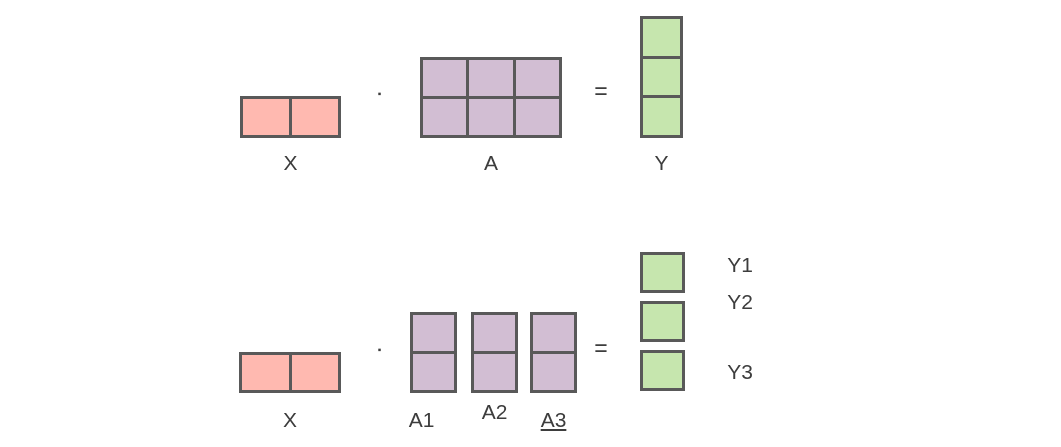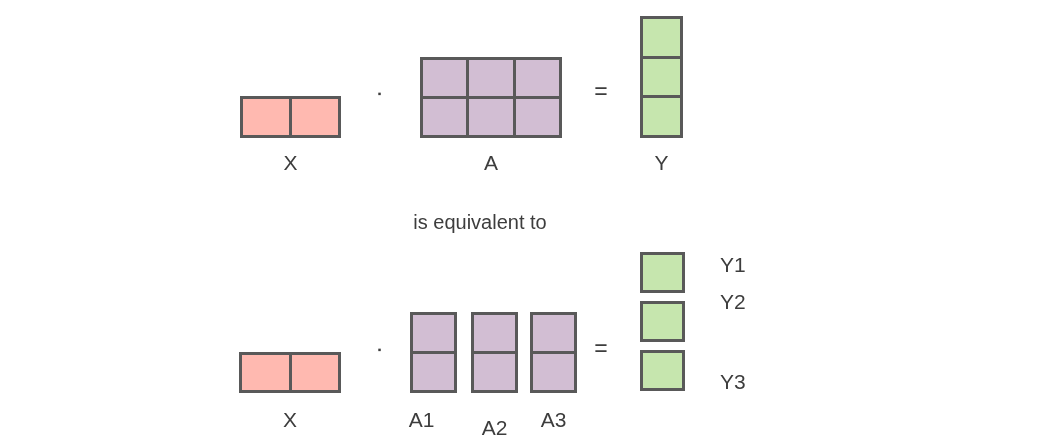--- a/index.html
+++ b/index.html
@@ -50,21 +50,21 @@
     position: absolute;
     font-size: 20px;
     line-height: 23px;
     text-align: center;
     color: var(--text, #3d3d3d);
   }
   .ylabel {
     position: absolute;
     font-size: 21px;
     line-height: 23px;
-    text-align: left;
+    text-align: center;
     color: var(--text, #3d3d3d);
   }
 
   
   .m-top-x  { left: 240px; top: 96px;  width: 101px; height: 42px; }
   .op-top-mul { left: 368px; top: 82px; width: 23px; height: 23px; }
   .m-top-a  { left: 420px; top: 57px;  width: 142px; height: 81px; }
   .op-top-eq  { left: 589px; top: 80px; width: 24px; height: 23px; }
   .m-top-y  { left: 640px; top: 16px;  width: 43px;  height: 122px; }
   .lbl-top-x { left: 240px; top: 151px; width: 101px; }
@@ -79,25 +79,25 @@
   .op-bot-mul { left: 368px; top: 338px; width: 23px; height: 23px; }
   .m-bot-a1 { left: 410px; top: 312px; width: 47px; height: 81px; }
   .m-bot-a2 { left: 471px; top: 312px; width: 47px; height: 81px; }
   .m-bot-a3 { left: 530px; top: 312px; width: 47px; height: 81px; }
   .op-bot-eq  { left: 589px; top: 337px; width: 24px; height: 23px; }
   .m-bot-y1 { left: 640px; top: 252px; width: 45px; height: 41px; }
   .m-bot-y2 { left: 640px; top: 301px; width: 45px; height: 41px; }
   .m-bot-y3 { left: 640px; top: 350px; width: 45px; height: 41px; }
   .lbl-bot-x  { left: 239px; top: 408px; width: 102px; }
   .lbl-bot-a1 { left: 398px; top: 408px; width: 47px; }
-  .lbl-bot-a2 { left: 471px; top: 416px; width: 47px; }
-  .lbl-bot-a3 { left: 530px; top: 408px; width: 47px; }
+  .lbl-bot-a2 { left: 471px; top: 400px; width: 47px; }
+  .lbl-bot-a3 { left: 530px; top: 408px; width: 47px; text-decoration: underline; }
   .lbl-bot-y1 { left: 720px; top: 253px; width: 40px; }
   .lbl-bot-y2 { left: 720px; top: 290px; width: 40px; }
-  .lbl-bot-y3 { left: 720px; top: 370px; width: 40px; }
+  .lbl-bot-y3 { left: 720px; top: 360px; width: 40px; }
 </style>
 </head>
 <body>
 
 <div class="canvas">
 
   <div class="matrix fill-x m-top-x" style="grid-template-columns: repeat(2, 1fr); grid-template-rows: repeat(1, 1fr);">
       <div class="cell"></div>
       <div class="cell"></div>
     </div>
@@ -114,21 +114,20 @@
   <div class="matrix fill-y m-top-y" style="grid-template-columns: repeat(1, 1fr); grid-template-rows: repeat(3, 1fr);">
       <div class="cell"></div>
       <div class="cell"></div>
       <div class="cell"></div>
     </div>
 
   <div class="label lbl-top-x">X</div>
   <div class="label lbl-top-a">A</div>
   <div class="label lbl-top-y">Y</div>
 
-  <div class="caption caption-equiv">is equivalent to</div>
 
   <div class="matrix fill-x m-bot-x" style="grid-template-columns: repeat(2, 1fr); grid-template-rows: repeat(1, 1fr);">
       <div class="cell"></div>
       <div class="cell"></div>
     </div>
   <div class="op op-mul op-bot-mul">▪</div>
   <div class="matrix fill-a m-bot-a1" style="grid-template-columns: repeat(1, 1fr); grid-template-rows: repeat(2, 1fr);">
       <div class="cell"></div>
       <div class="cell"></div>
     </div>

